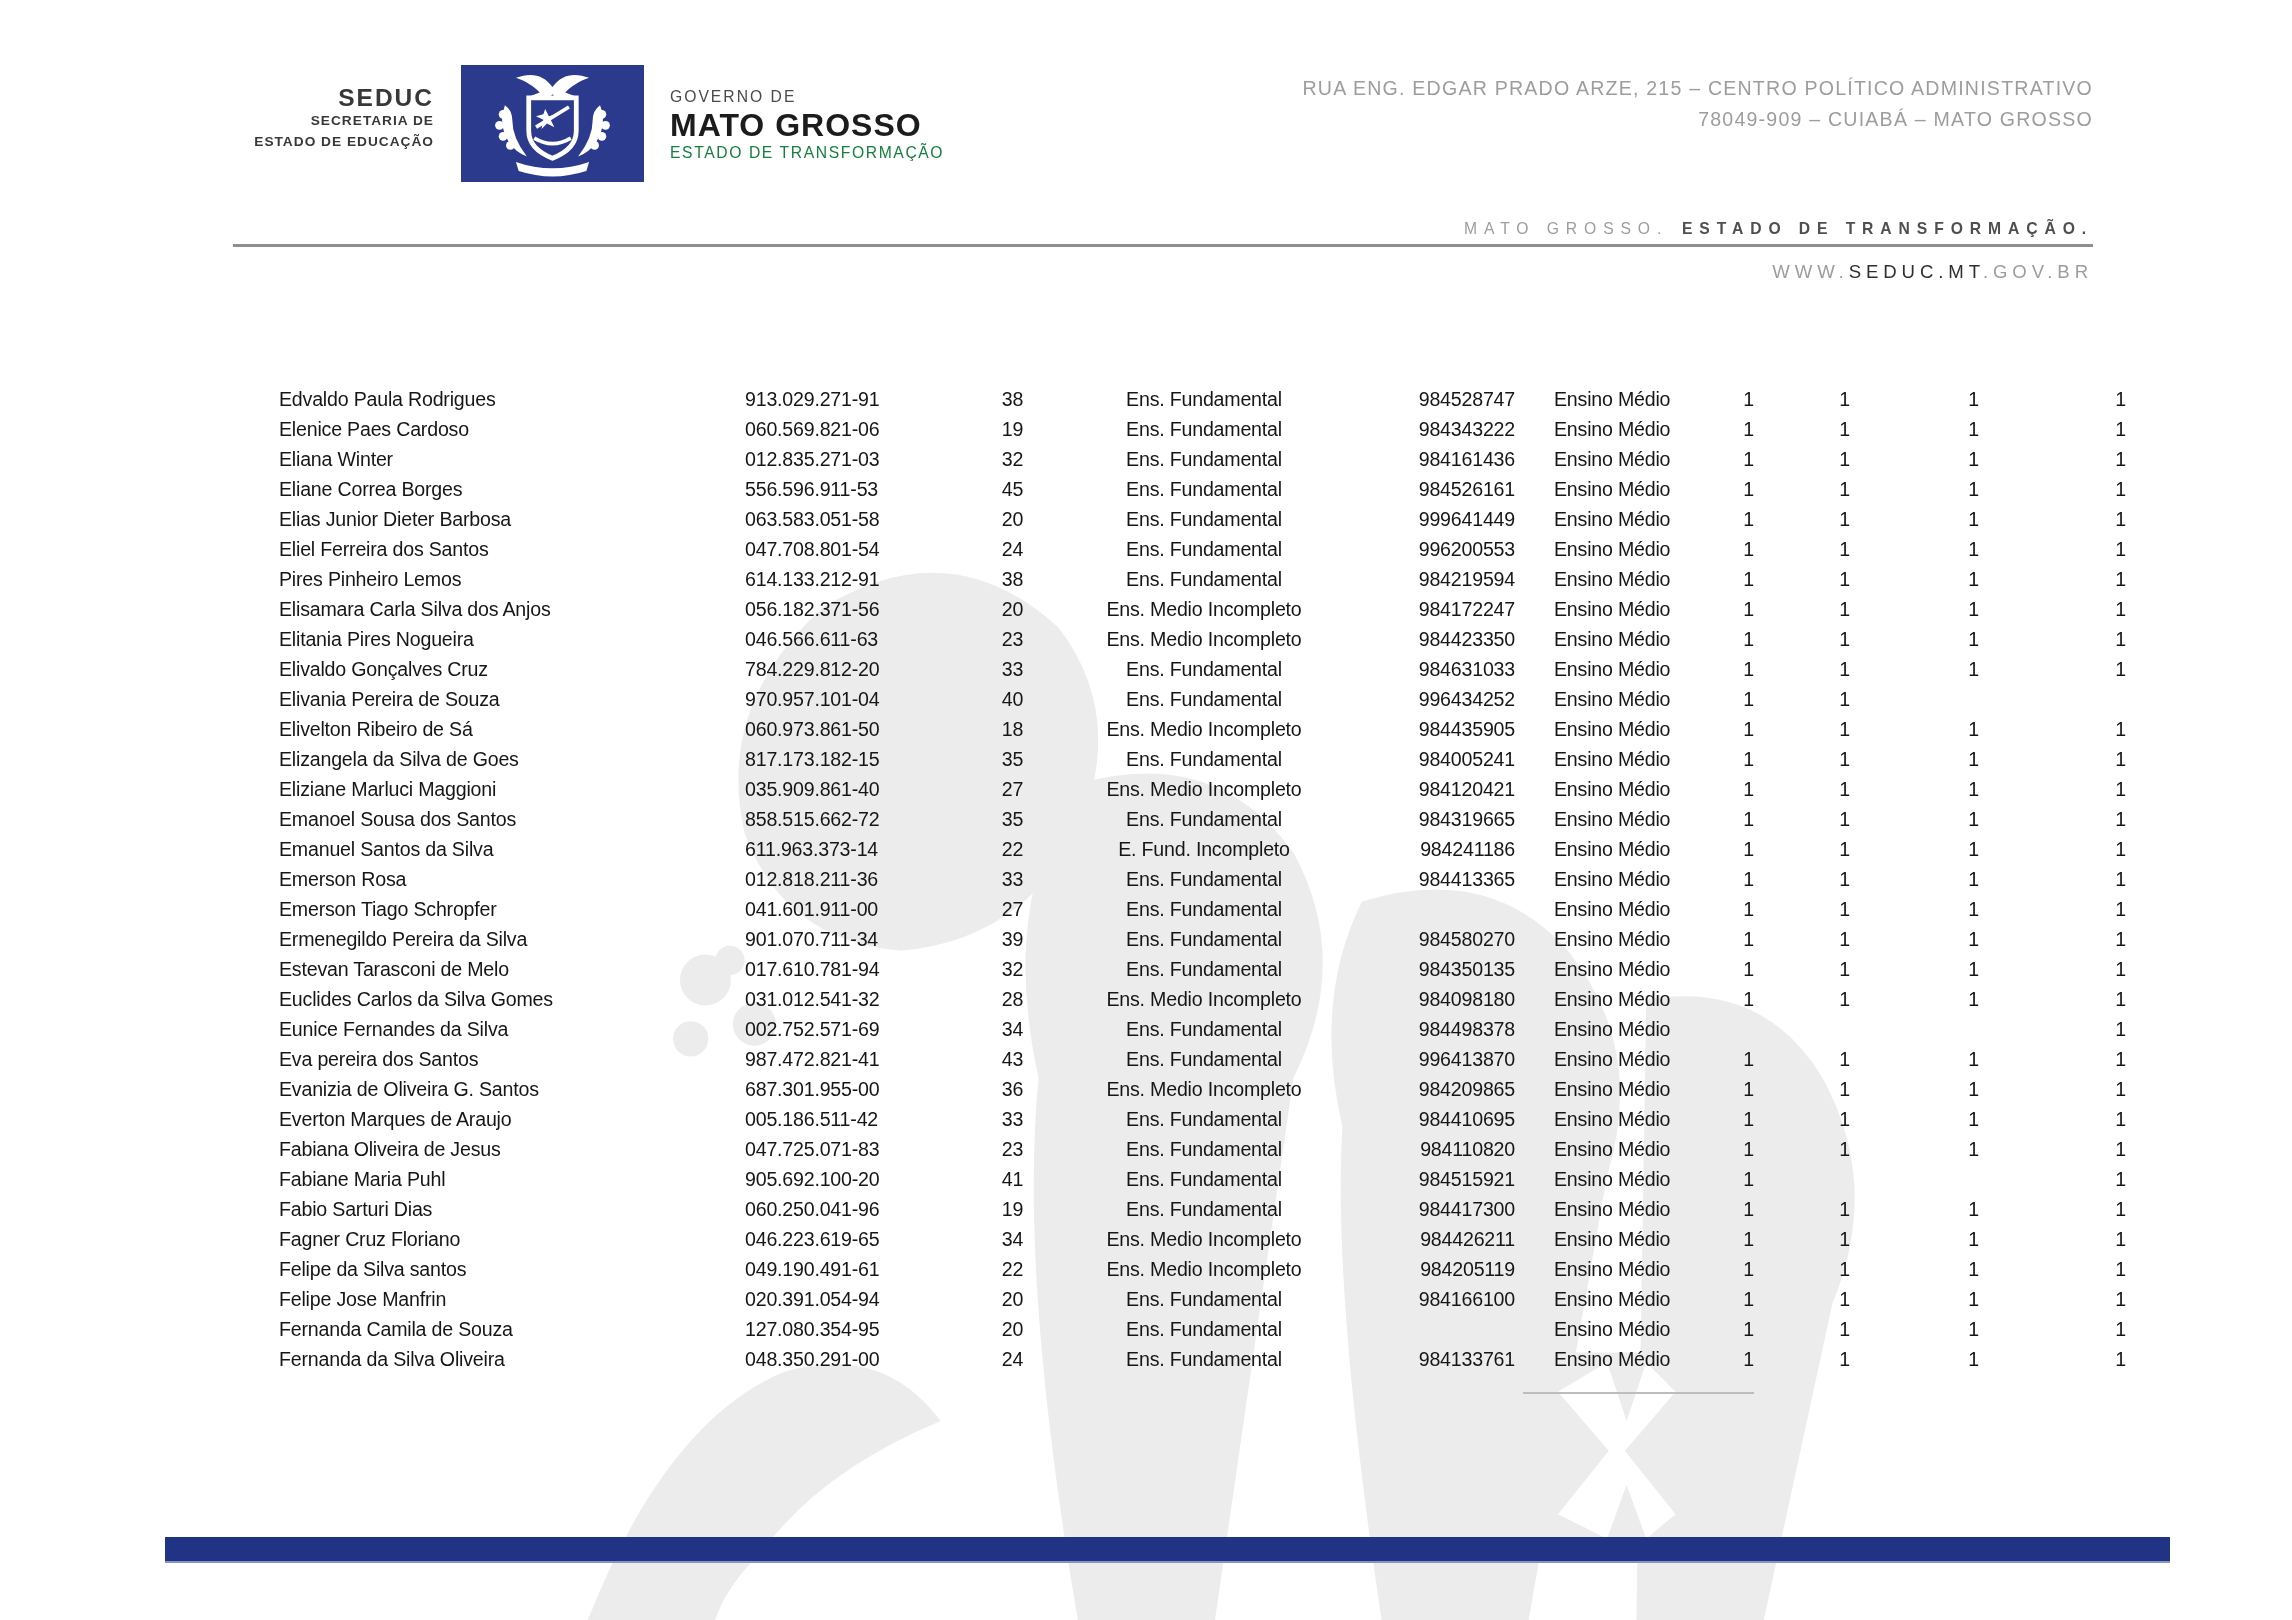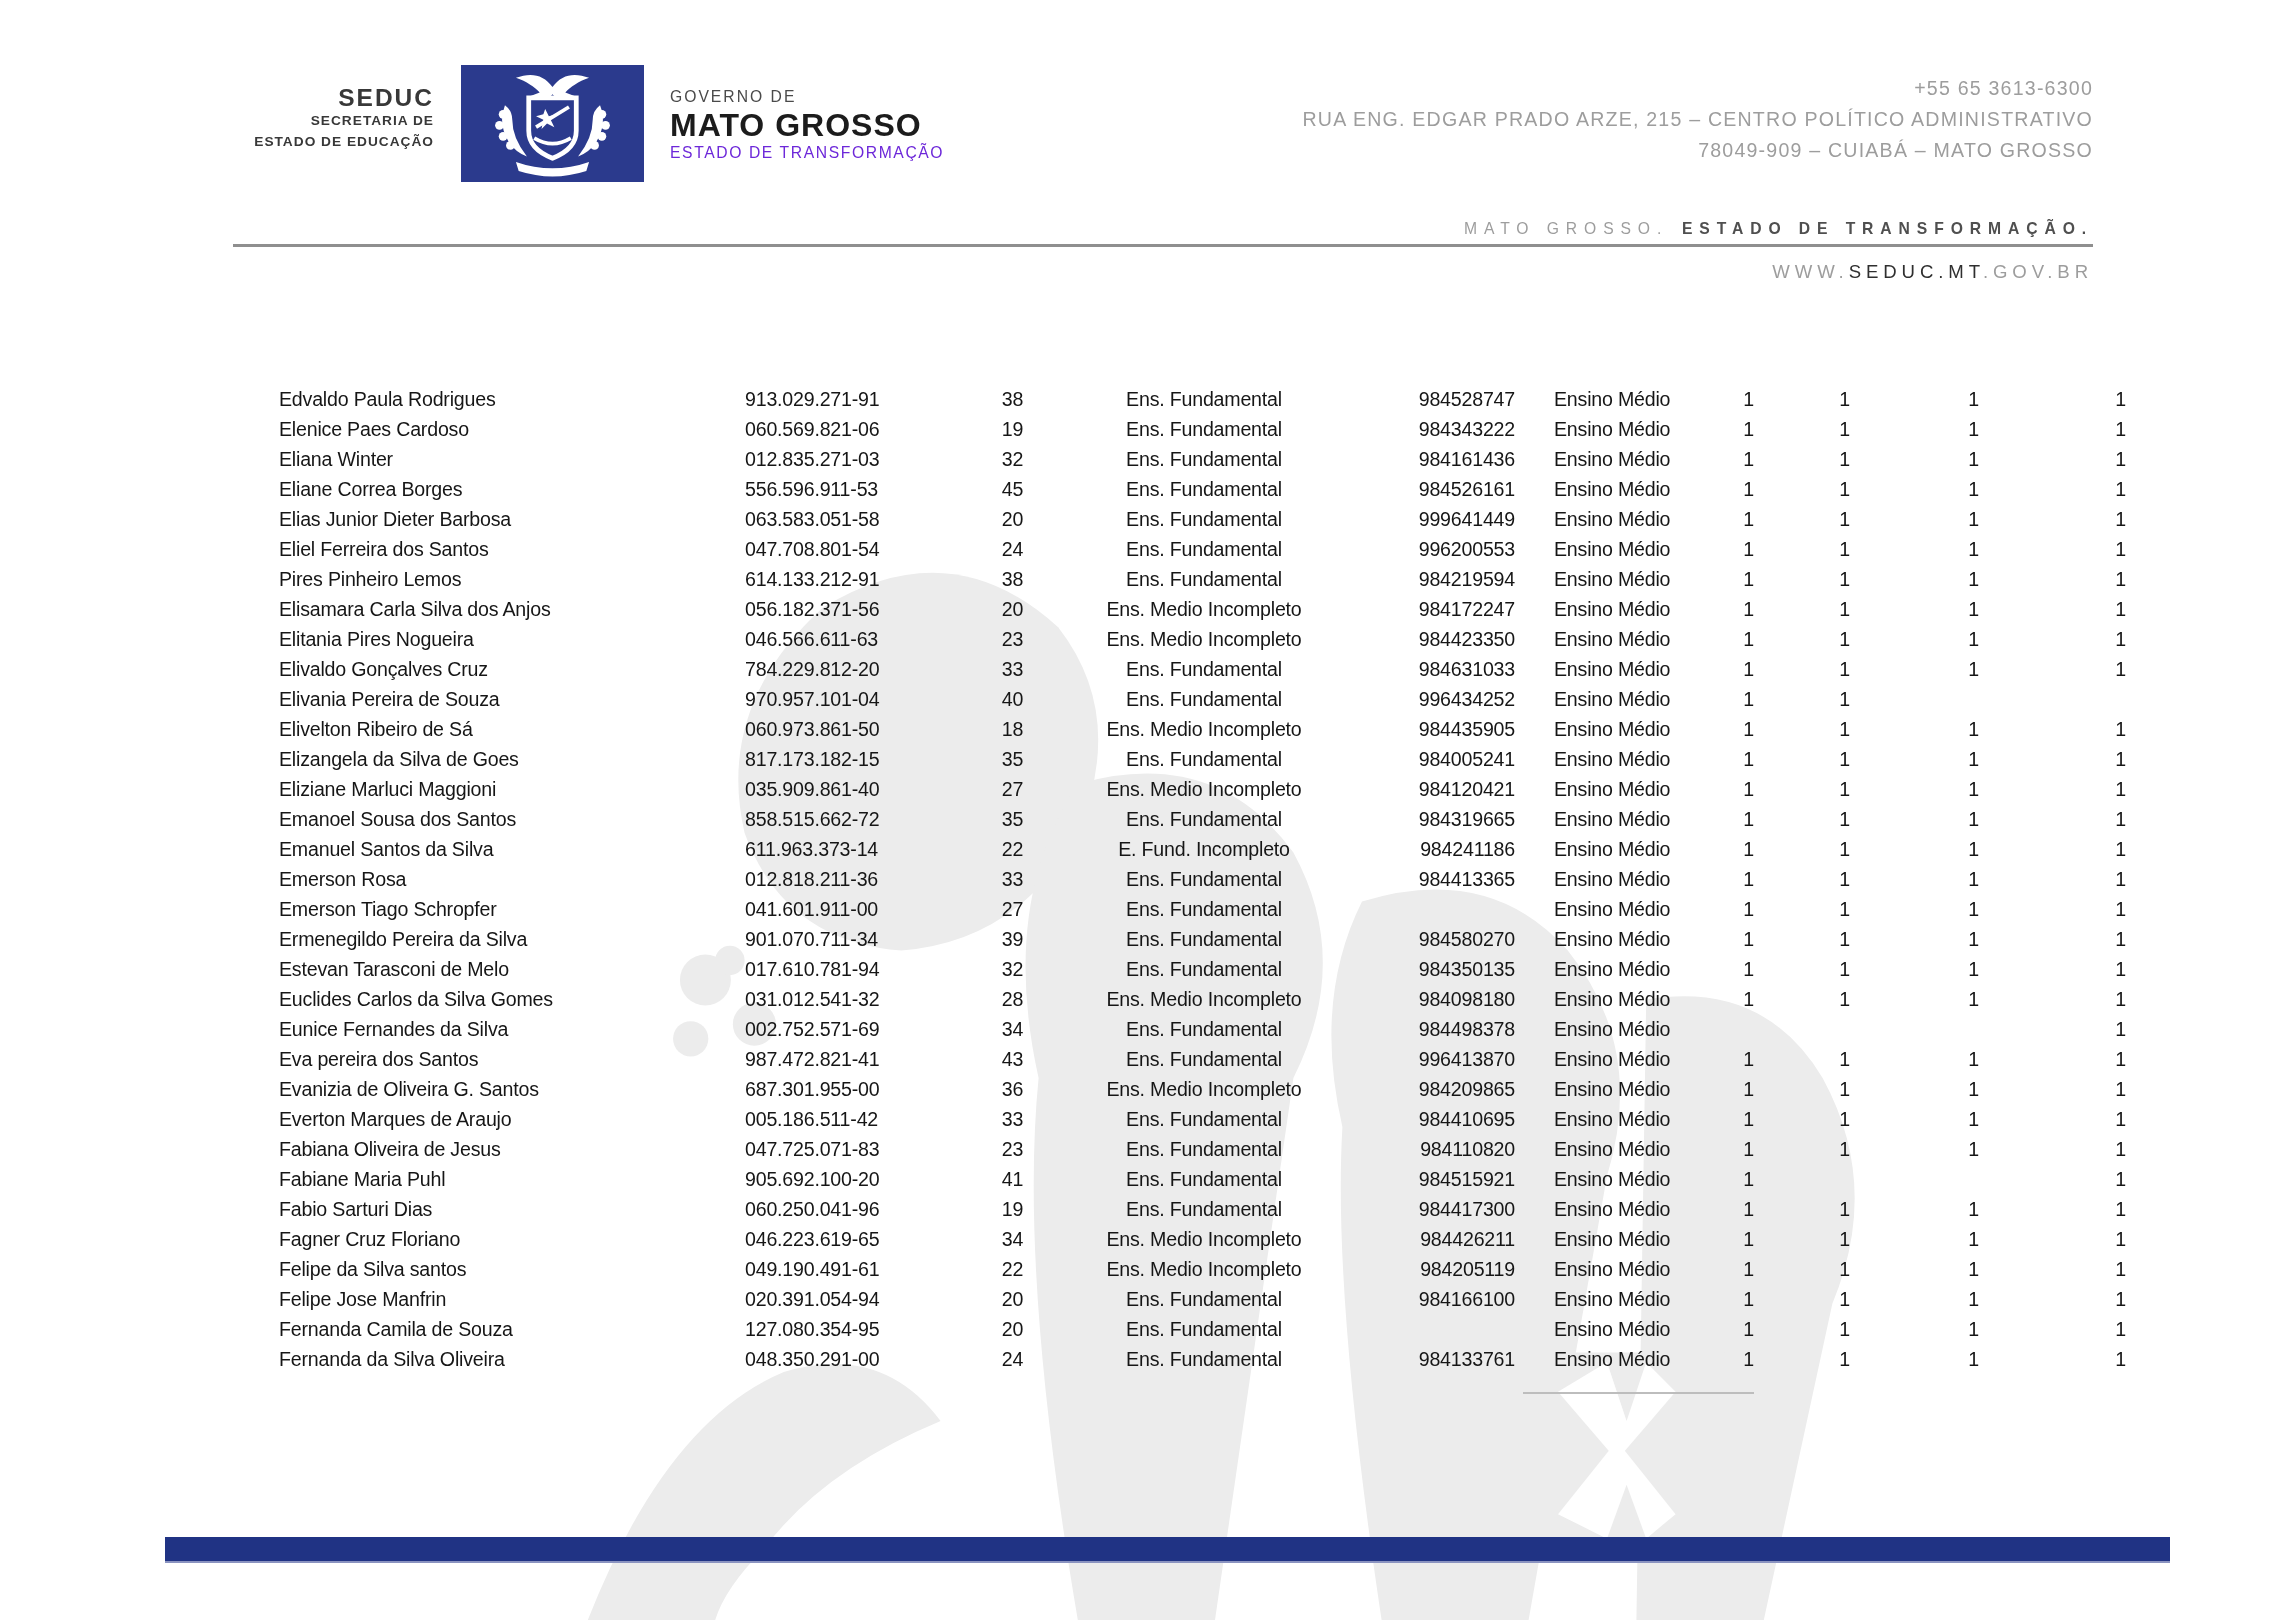--- a/index.html
+++ b/index.html
@@ -13,21 +13,21 @@
   .seduc-block{position:absolute;left:137px;top:84px;width:297px;text-align:right;color:#383838;}
   .seduc-title{font-size:24.5px;font-weight:bold;letter-spacing:2px;line-height:27.4px;}
   .seduc-sub{font-size:13.7px;font-weight:bold;letter-spacing:1px;line-height:20.6px;}
 
   .logo-square{position:absolute;left:461px;top:65px;width:183px;height:117px;background:#2B3A8D;}
   .logo-square svg{width:100%;height:100%;display:block;}
 
   .gov-block{position:absolute;left:670px;top:88px;color:#3d3d3d;}
   .gov-line1{font-size:15.7px;letter-spacing:2px;line-height:18.6px;color:#4a4a4a;}
   .gov-line2{font-size:32px;font-weight:bold;letter-spacing:1px;line-height:36px;color:#1c1c1c;}
-  .gov-line3{font-size:15.7px;letter-spacing:1.6px;line-height:19.6px;color:#6d28d9;}
+  .gov-line3{font-size:15.7px;letter-spacing:1.6px;line-height:19.6px;color:#15803d;}
 
   .contact-block{position:absolute;right:200px;top:73px;text-align:right;
                  color:#9d9d9d;font-size:19.6px;letter-spacing:1.2px;line-height:31px;white-space:nowrap;}
 
   .tagline{position:absolute;right:200px;top:220px;font-size:15.7px;letter-spacing:6.9px;
            color:#9d9d9d;white-space:nowrap;}
   .tagline .bold{color:#4f4f4f;font-weight:bold;margin-left:13.7px;letter-spacing:6.9px;}
 
   .rule{position:absolute;left:233px;right:200px;top:244px;height:2.9px;background:#8f8f8f;}
 
@@ -112,21 +112,20 @@
     </svg>
   </div>
 
   <div class="gov-block">
     <div class="gov-line1">GOVERNO DE</div>
     <div class="gov-line2">MATO GROSSO</div>
     <div class="gov-line3">ESTADO DE TRANSFORMAÇÃO</div>
   </div>
 
   <div class="contact-block">
-    <div>+55 65 3613-6300</div>
     <div>RUA ENG. EDGAR PRADO ARZE, 215 – CENTRO POLÍTICO ADMINISTRATIVO</div>
     <div>78049-909 – CUIABÁ – MATO GROSSO</div>
   </div>
 
   <div class="tagline">
     <span>MATO GROSSO.</span><span class="bold">ESTADO DE TRANSFORMAÇÃO.</span>
   </div>
   <div class="rule"></div>
   <div class="url-line">
     <span>WWW.</span><span class="bold">SEDUC.MT</span><span>.GOV.BR</span>

